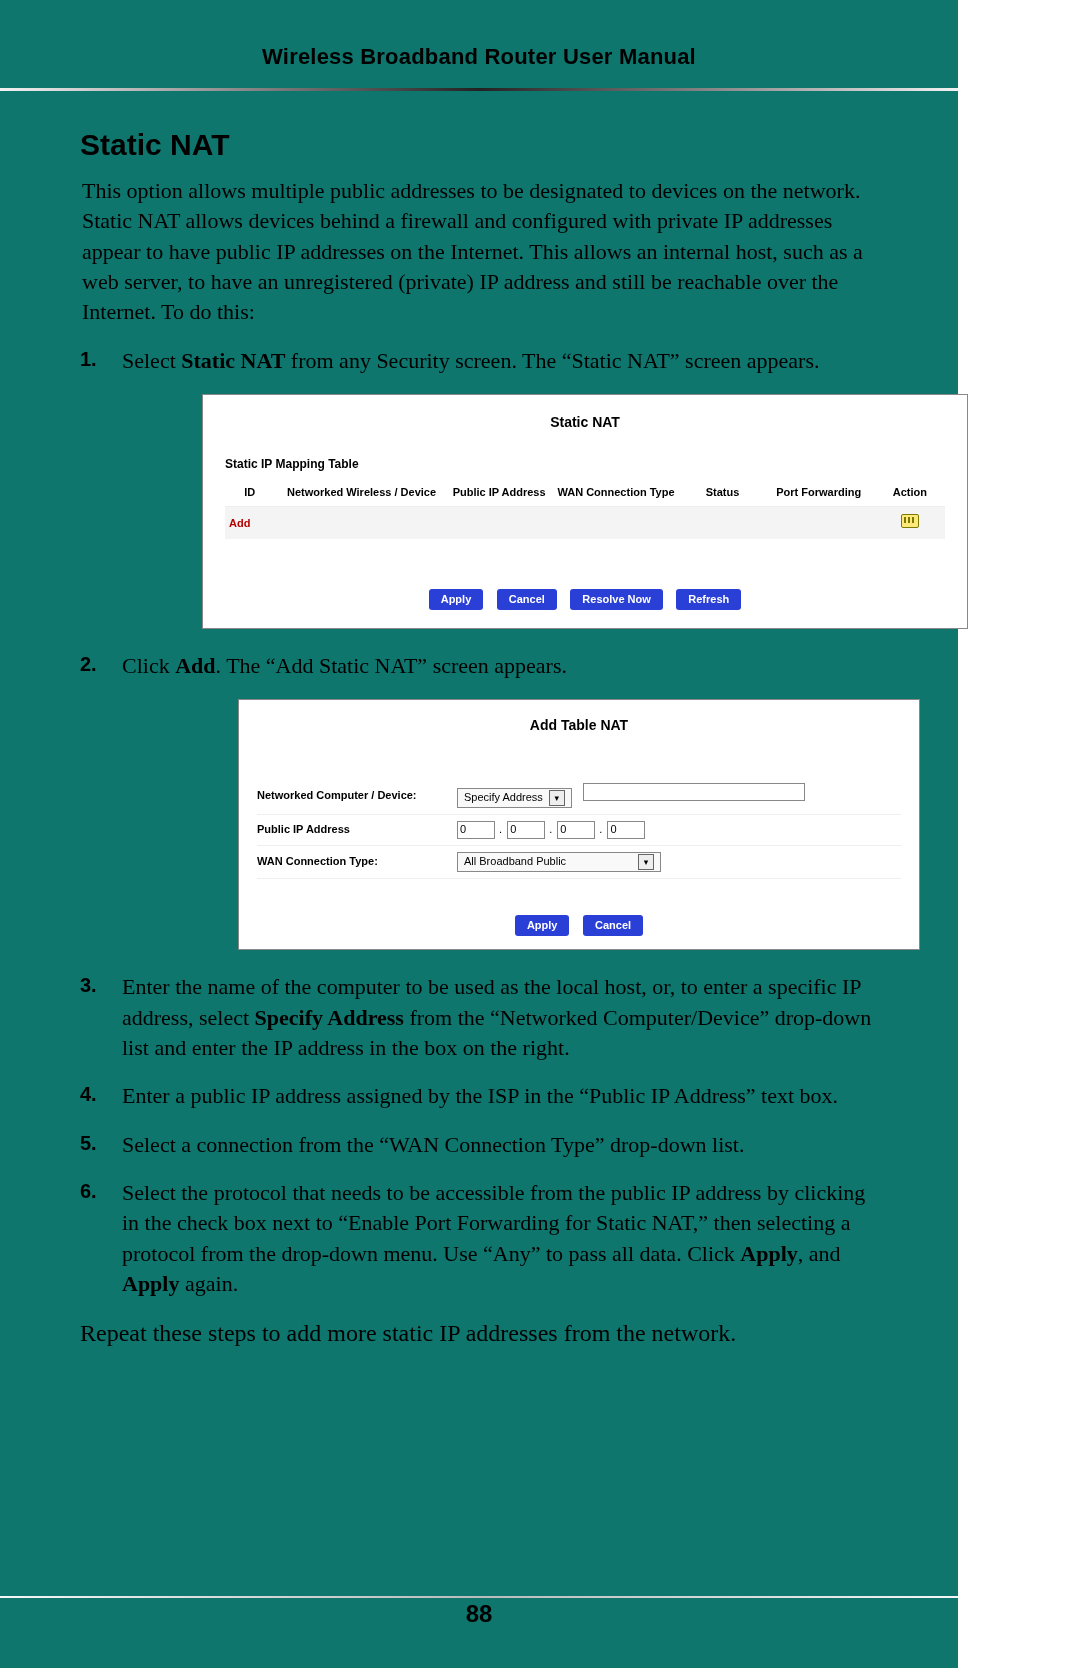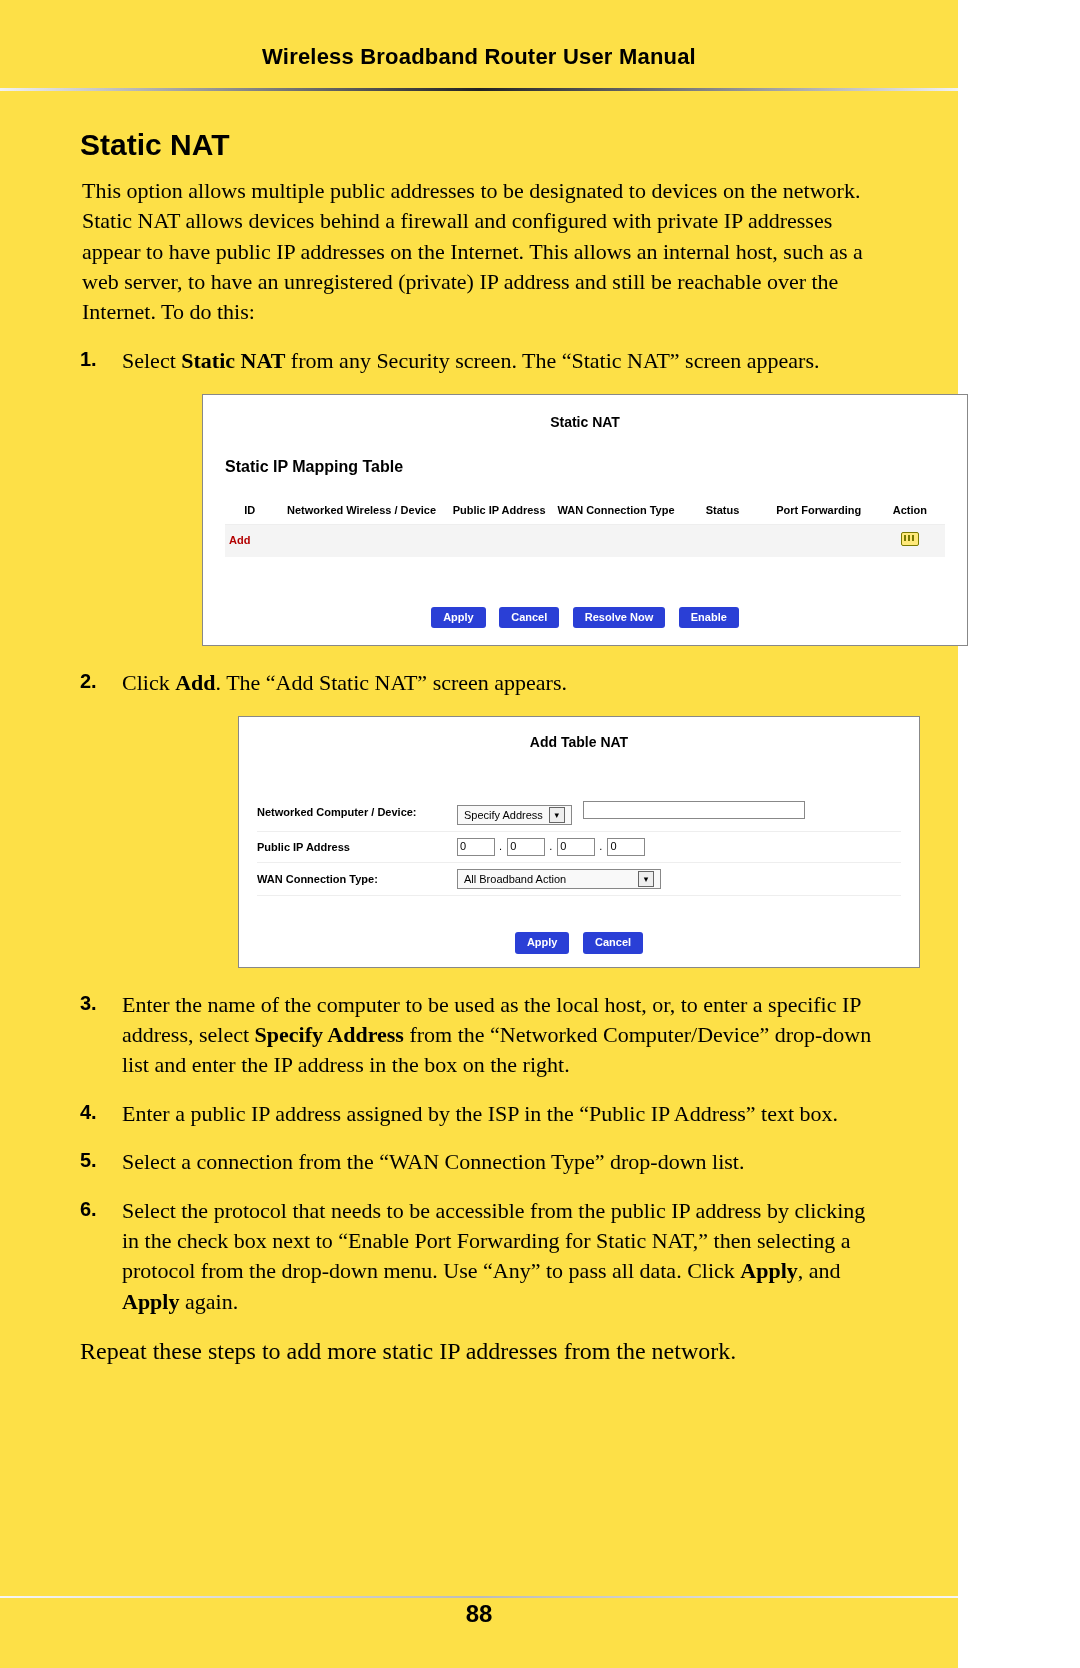--- a/index.html
+++ b/index.html
@@ -1,29 +1,29 @@
 <!DOCTYPE html>
 <html><head>
 <meta charset="utf-8">
 <style>
   html,body{margin:0;padding:0;background:#fff;}
-  .page{width:958px;height:1668px;position:relative;background:#fde047;font-family:"Times New Roman",Georgia,serif;color:#000;}
+  .page{width:958px;height:1668px;position:relative;background:#0f766e;font-family:"Times New Roman",Georgia,serif;color:#000;}
   .header-title{position:absolute;top:44px;left:0;right:0;text-align:center;font-family:Arial,Helvetica,sans-serif;font-weight:800;font-size:22px;letter-spacing:.2px;}
   .hr{position:absolute;top:88px;left:0;right:0;height:3px;background:linear-gradient(90deg,#f2f2f2 0%,#222 50%,#f2f2f2 100%);}
   .content{position:absolute;left:80px;right:80px;top:128px;}
   h1.section{font-family:Arial,Helvetica,sans-serif;font-weight:800;font-size:30px;margin:0 0 14px 0;}
   p.intro{font-size:22px;line-height:1.38;margin:0 0 18px 2px;}
   ol.steps{list-style:none;margin:0;padding:0;}
   ol.steps>li{position:relative;padding-left:42px;font-size:22px;line-height:1.38;margin-bottom:18px;}
   ol.steps>li .num{position:absolute;left:0;top:0;font-family:Arial,Helvetica,sans-serif;font-weight:800;font-size:20px;}
   .b{font-weight:700;}
   .fig{margin:18px auto 22px auto;border:1px solid #888;background:#fff;}
   .fig1{width:720px;padding:18px 22px 16px 22px;margin-left:80px;}
   .fig-title{text-align:center;font-family:Arial,Helvetica,sans-serif;font-weight:800;font-size:14px;margin-bottom:24px;}
-  .sub{font-family:Arial,Helvetica,sans-serif;font-weight:800;font-size:16px;margin-bottom:18px;}
+  .sub{font-family:Arial,Helvetica,sans-serif;font-weight:800;font-size:12px;margin-bottom:6px;}
   table.map{width:100%;border-collapse:collapse;font-family:Arial,Helvetica,sans-serif;font-size:11px;}
   table.map th{font-weight:800;text-align:center;padding:6px 4px;background:#fff;border-bottom:1px solid #eee;margin-top:24px;}
   table.map tr.add td{background:#f4f4f4;height:24px;padding:4px;}
   .add-link{color:#b30000;font-weight:800;font-family:Arial,Helvetica,sans-serif;font-size:11px;}
   .action-icon{display:inline-block;width:16px;height:12px;background:#ffe97a;border:1px solid #7a7a00;border-radius:2px;position:relative;}
   .action-icon:after{content:"";position:absolute;left:2px;top:2px;width:10px;height:6px;background:repeating-linear-gradient(90deg,#7a7a00 0 2px,transparent 2px 4px);}
   .btnrow{text-align:center;margin-top:42px;}
   .btn{display:inline-block;background:#2a3fd6;color:#fff;font-family:Arial,Helvetica,sans-serif;font-weight:700;font-size:11px;padding:3px 12px;border-radius:3px;margin:0 4px;}
   .fig2{width:644px;padding:16px 18px 12px 18px;margin-left:116px;}
   .frow{display:flex;align-items:center;border-bottom:1px solid #eee;padding:6px 0;font-family:Arial,Helvetica,sans-serif;font-size:11px;}
@@ -82,21 +82,21 @@
                   <td></td>
                   <td></td>
               <td style="text-align:center"><span class="action-icon"></span></td>
             </tr>
           </tbody>
             </table>
           <div class="btnrow">
             <span class="btn">Apply</span>
             <span class="btn">Cancel</span>
             <span class="btn">Resolve Now</span>
-            <span class="btn">Enable</span>
+            <span class="btn">Refresh</span>
           </div>
         </div>
       </li>
 
       <li>
         <span class="num">2.</span>
         <span>Click </span><span class="b">Add</span><span>. The “Add Static NAT” screen appears.</span>
 
         <div class="fig fig2">
           <div class="fig-title">Add Table NAT</div>
@@ -120,21 +120,21 @@
               <span class="ipbox">0</span><span class="dot">.</span>
               <span class="ipbox">0</span><span class="dot">.</span>
               <span class="ipbox">0</span>
             </div>
           </div>
 
           <div class="frow">
             <div class="flabel">WAN Connection Type:</div>
             <div>
               <span class="sel" style="width:190px;justify-content:space-between">
-                <span class="seltxt">All Broadband Action</span>
+                <span class="seltxt">All Broadband Public</span>
                 <span class="chev">▾</span>
               </span>
             </div>
           </div>
 
 
           <div class="btnrow" style="margin-top:28px">
             <span class="btn">Apply</span>
             <span class="btn">Cancel</span>
           </div>

